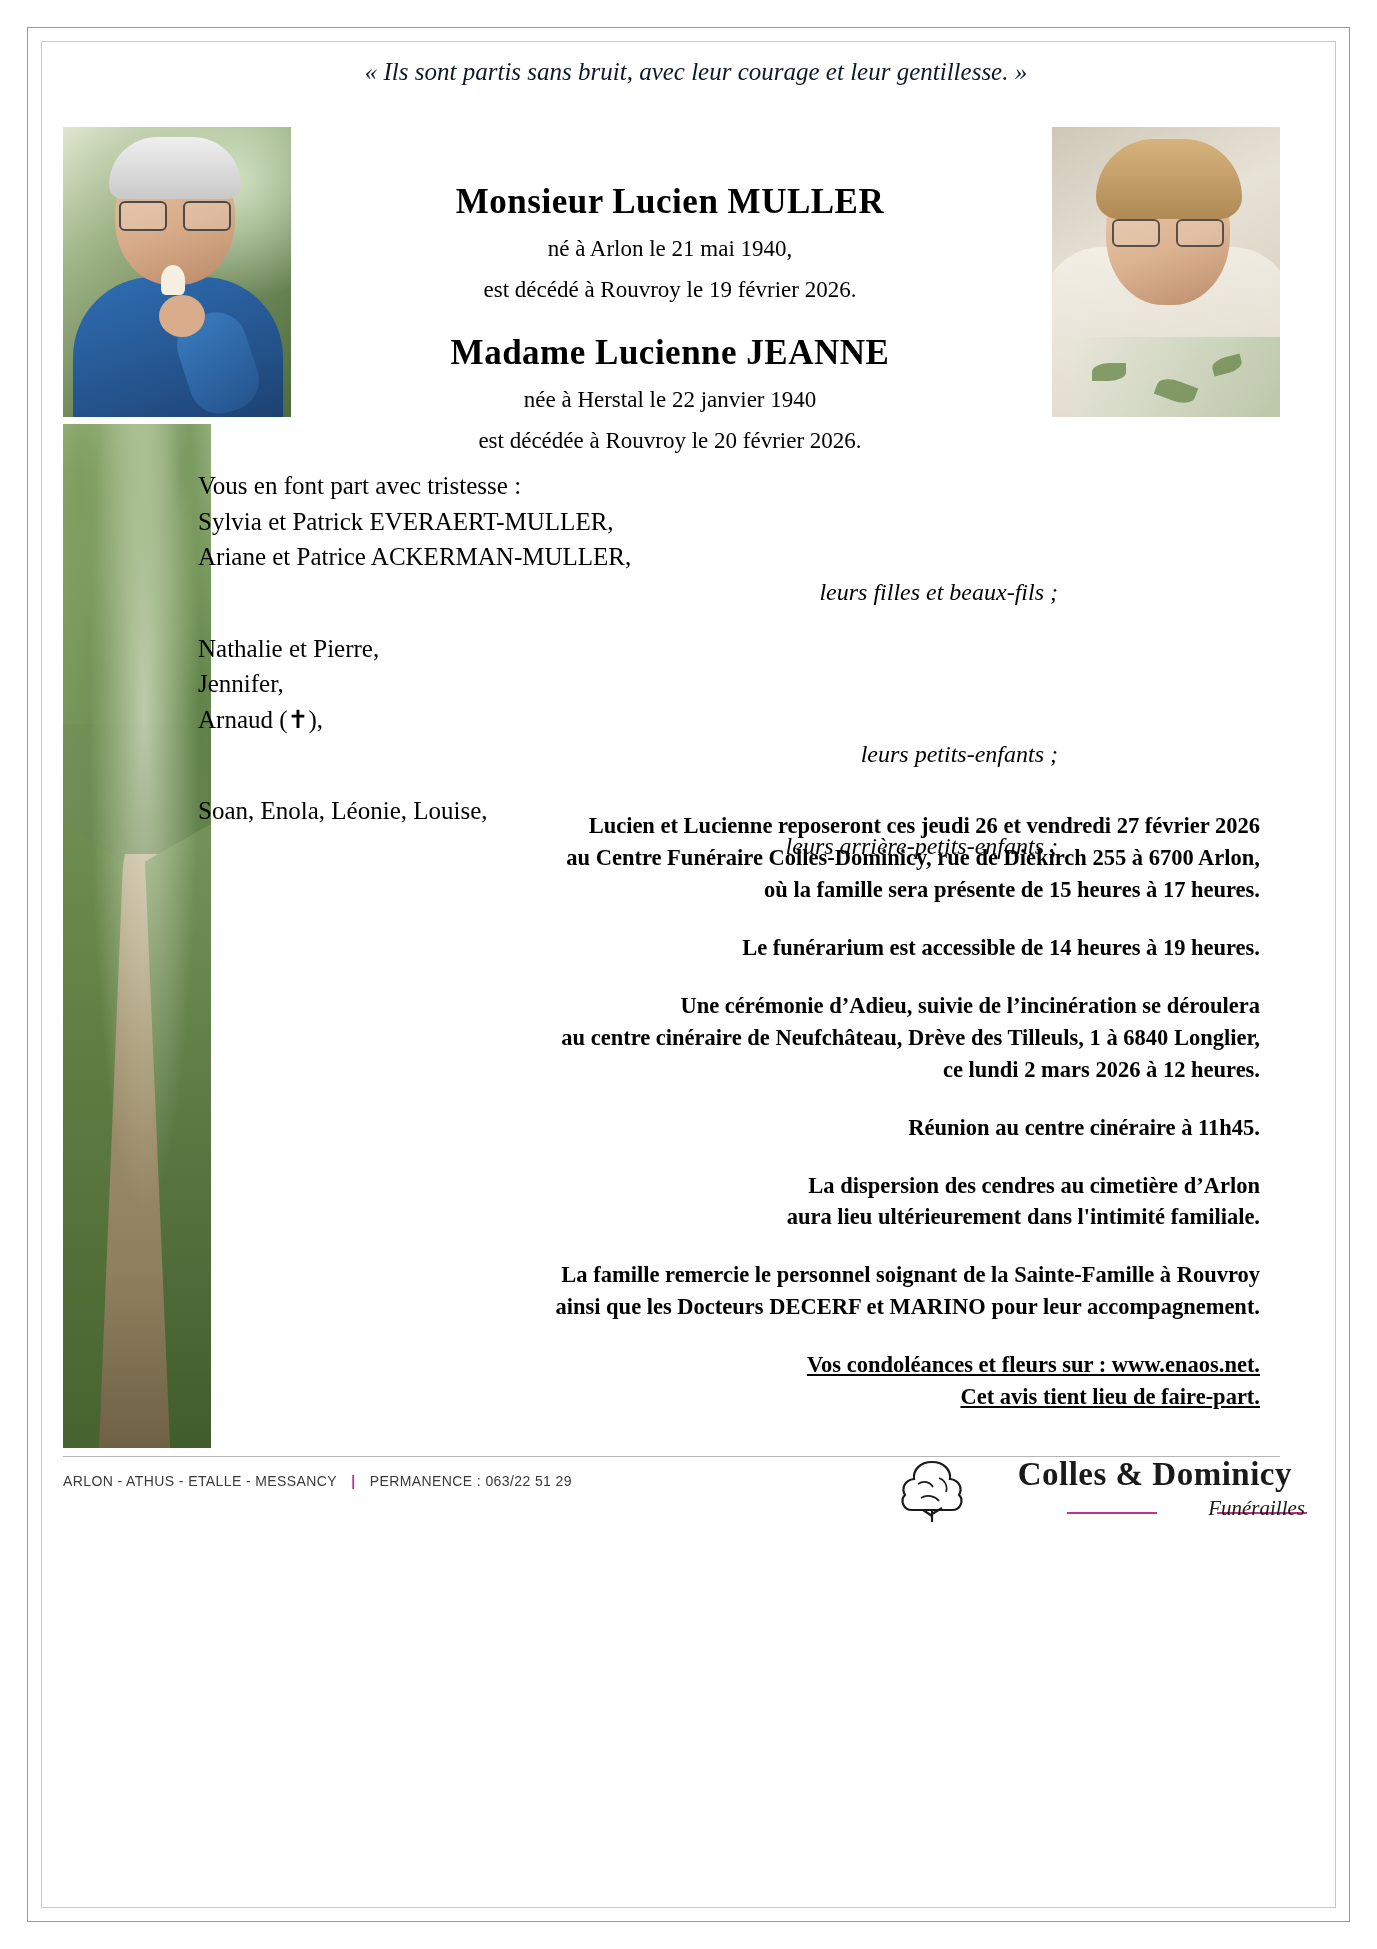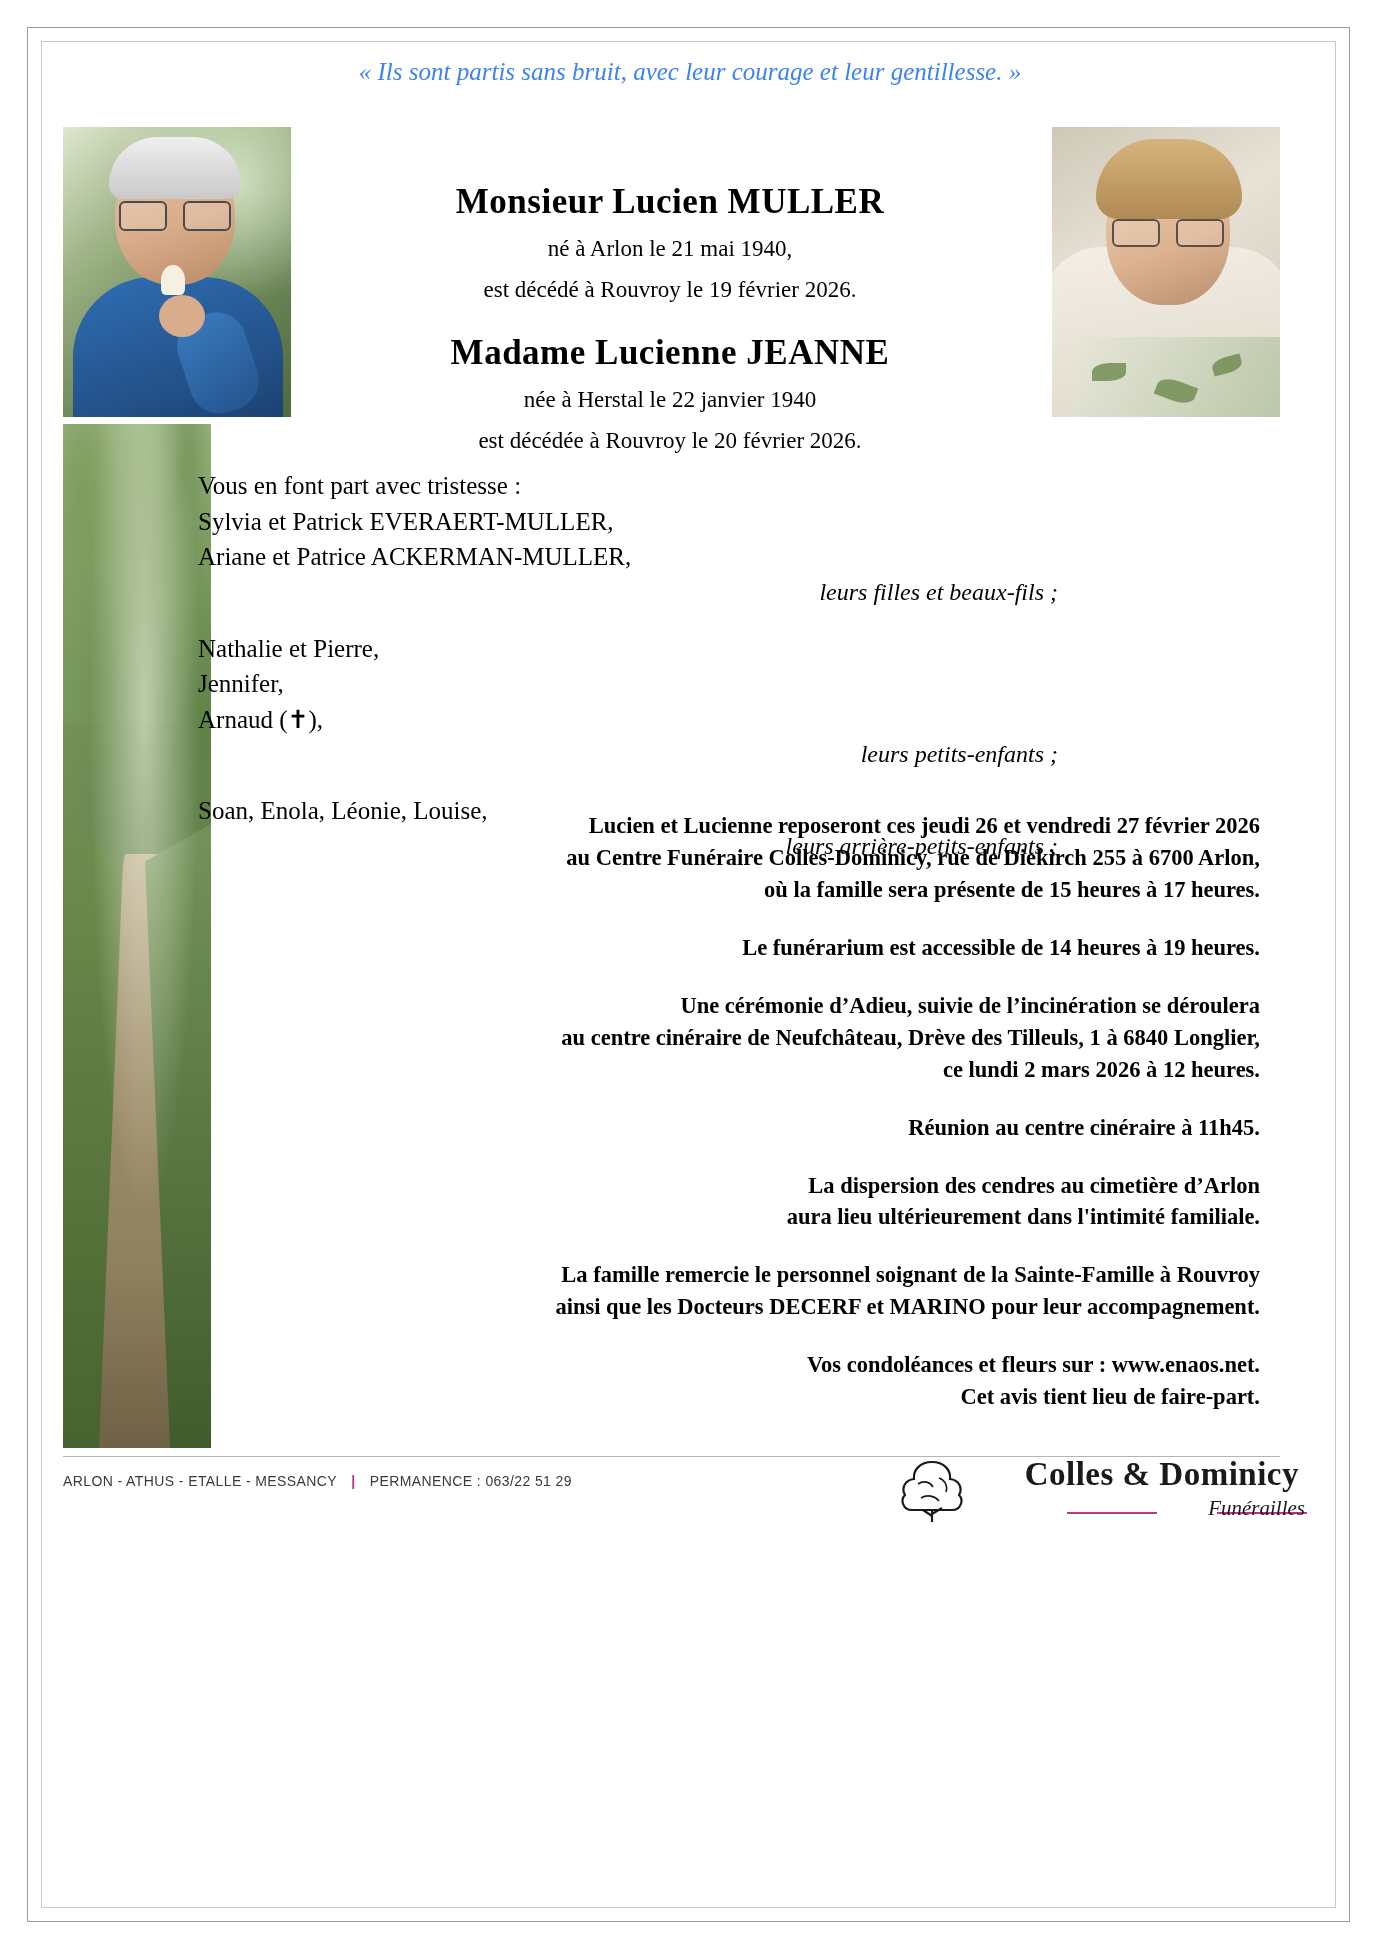--- a/index.html
+++ b/index.html
@@ -37,27 +37,27 @@
     top: 41px;
     width: 1295px;
     height: 1867px;
     border: 1px solid #c8c8c8;
     box-sizing: border-box;
   }
 
   
   .quote {
     position: absolute;
-    left: 70px;
+    left: 76px;
     top: 58px;
     width: 1240px;
     text-align: center;
     font-style: italic;
     font-size: 25px;
-    color: #3b82f6;
+    color: #0f172a;
   }
 
   
   .photo-man {
     position: absolute;
     left: 63px;
     top: 127px;
     width: 228px;
     height: 290px;
     overflow: hidden;
@@ -285,21 +285,21 @@
     position: absolute;
     left: 240px;
     top: 810px;
     width: 1020px;
     text-align: right;
     font-size: 22.5px;
     font-weight: bold;
     line-height: 1.42;
   }
   .ceremony p { margin: 0 0 26px 0; }
-  .ceremony p:last-child { margin-bottom: 9px; }
+  .ceremony p:last-child { margin-bottom: 9px; text-decoration: underline; }
 
   
   .footer-rule {
     position: absolute;
     left: 63px;
     top: 1456px;
     width: 1217px;
     height: 1px;
     background: #b5b5b5;
   }
@@ -320,21 +320,21 @@
   }
   .footer-logo {
     position: absolute;
     right: 70px;
     top: 1448px;
     width: 420px;
     height: 84px;
   }
   .brand-name {
     position: absolute;
-    right: 8px;
+    right: 15px;
     top: 8px;
     font-family: "Liberation Serif", serif;
     font-size: 33px;
     font-weight: bold;
     color: #1a1a1a;
     letter-spacing: 0.5px;
   }
   .brand-sub {
     position: absolute;
     right: 2px;

